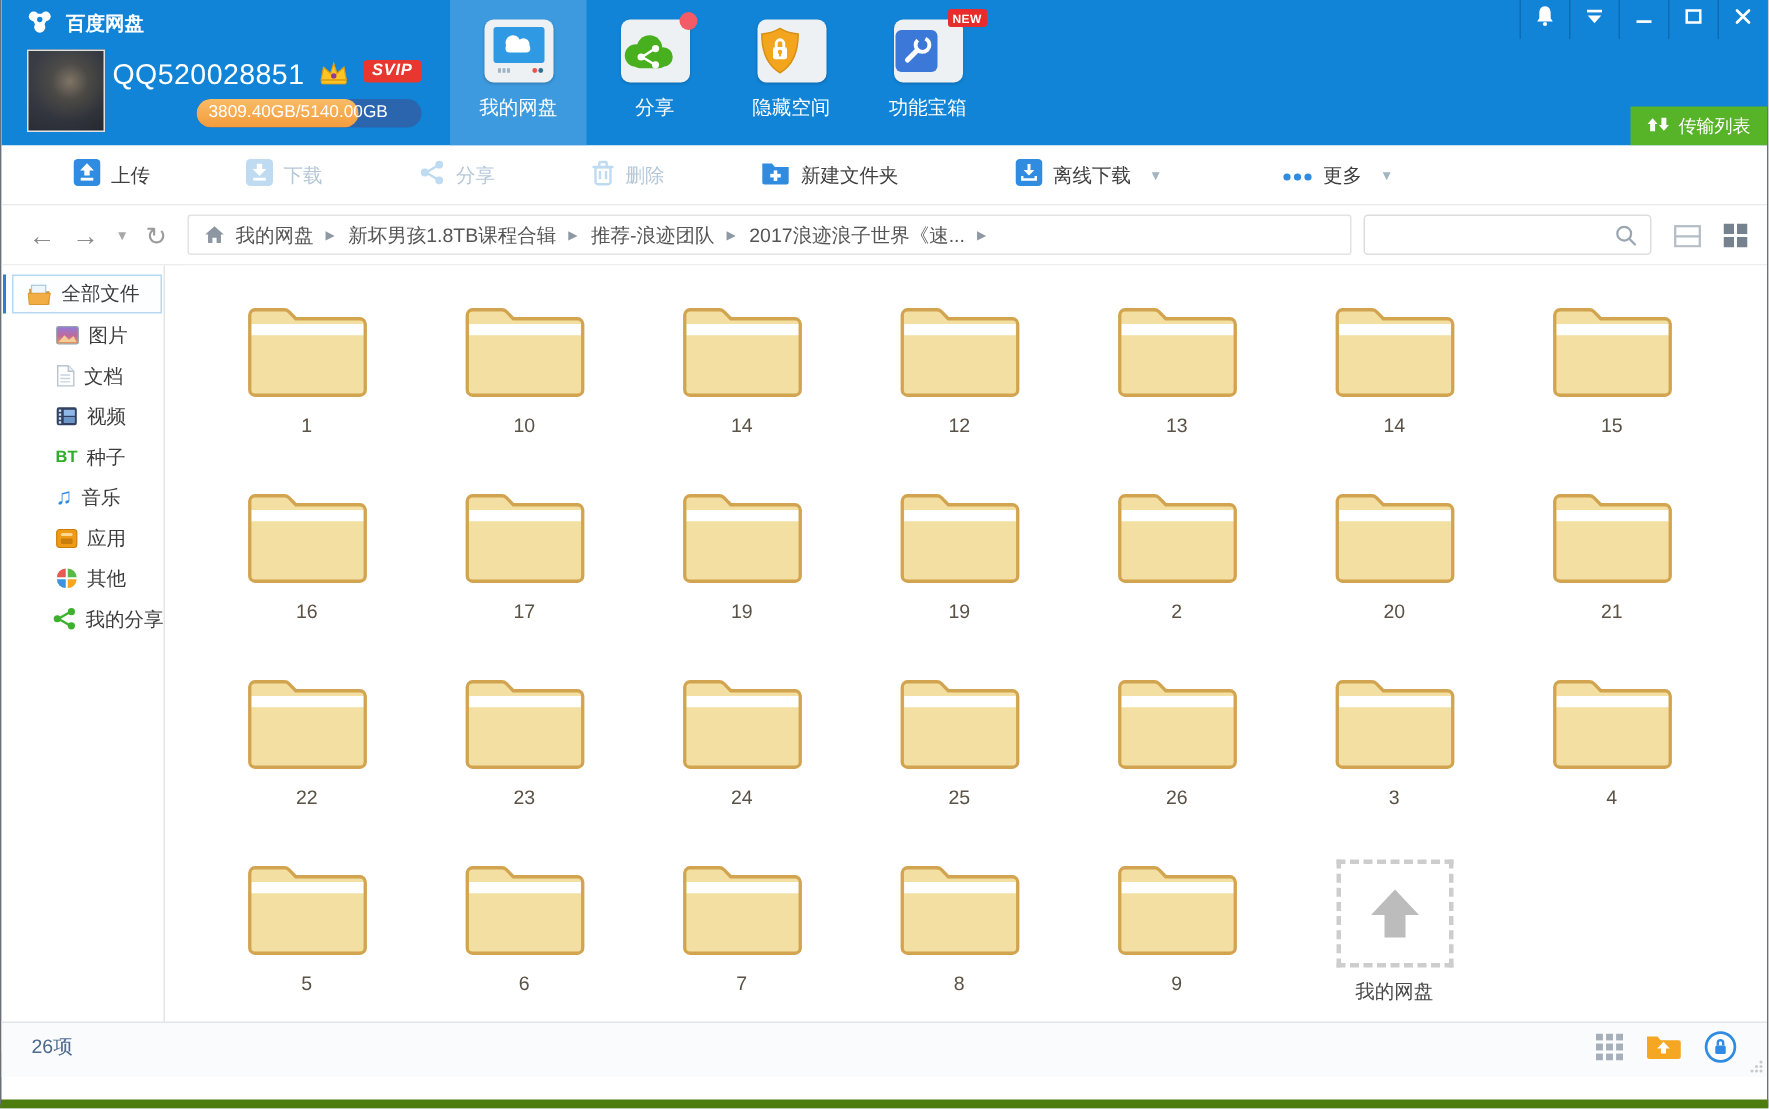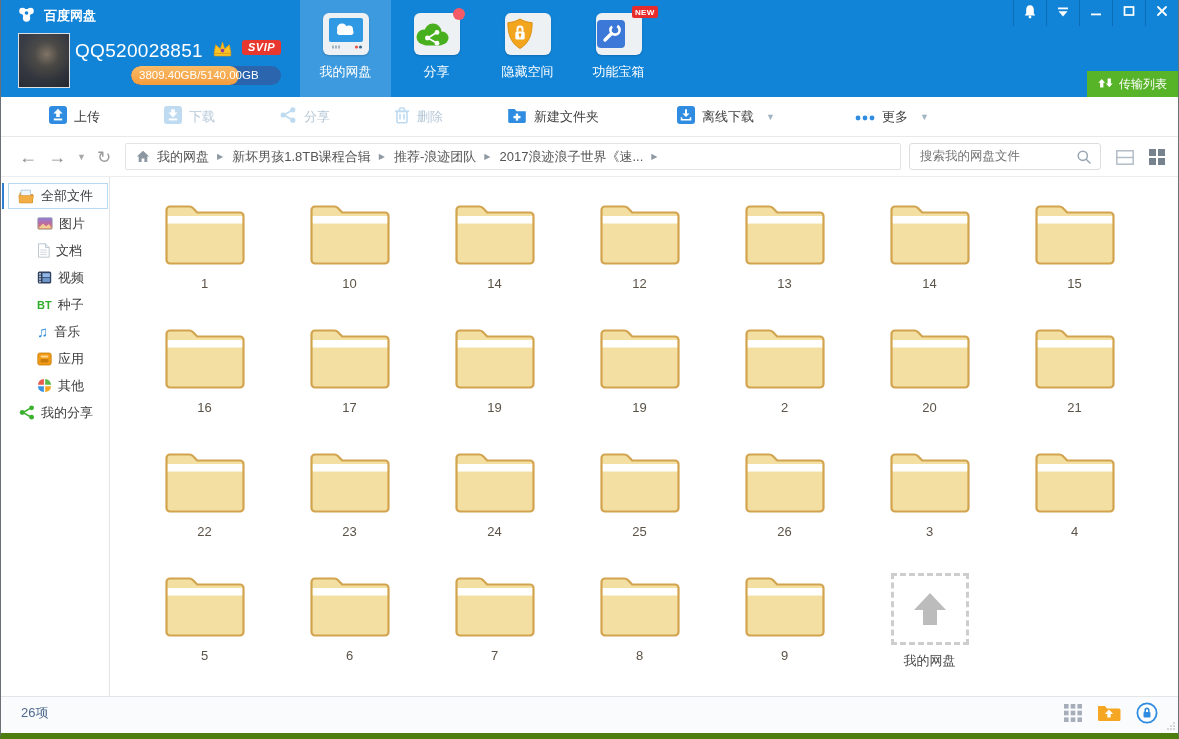--- a/index.html
+++ b/index.html
@@ -69,34 +69,34 @@
   .views > span { cursor:pointer; line-height:0; }
   
   .sidebar { position:absolute; left:0; top:177px; width:109px; bottom:32px; background:#fff;
              border-right:1px solid #e4e4e4; font-size:13px; color:#3c3c3c; }
   .side-item { height:27px; display:flex; align-items:center; cursor:pointer; }
   .side-item .ic { margin-right:6px; line-height:0; display:inline-flex; }
   .si-all { margin:6px 1px 1px 7px; height:26px; border:1px solid #b7d8f1; background:#fdfeff;
             padding-left:9px; position:relative; }
   .si-all::before { content:''; position:absolute; left:-7px; top:-1px; bottom:-1px; width:2px; background:#2f7fd1; }
   .si-sub { padding-left:36px; }
-  .si-share { padding-left:18px; margin-top:0px; }
+  .si-share { padding-left:34px; margin-top:0px; }
   .bt-txt { font-weight:bold; font-size:11px; color:#2fae27; }
   .music-txt { font-size:15px; color:#2f8ce0; line-height:1; }
   
   .content { position:absolute; left:121px; top:177px; right:0; bottom:32px; background:#fff; overflow:hidden; }
   .grid { display:grid; grid-template-columns:repeat(7,145px); grid-auto-rows:124px; margin:18px 0 0 10px; }
   .cell { display:flex; flex-direction:column; align-items:center; padding-top:8px; cursor:pointer; order:0; }
   .folder-label { margin-top:9px; font-size:13px; color:#5b5347; }
   .upload-cell { order:1; }
   .upload-box { width:78px; height:72px; border:3px dashed #cdcdcd; display:flex; align-items:center;
                 justify-content:center; background:#fff; margin-top:-2px; }
   .upload-label { margin-top:7px; font-size:13px; color:#4a4a4a; }
   
-  .statusbar { position:absolute; left:0; right:0; bottom:0; height:37px; background:#fafbfc; border-top:1px solid #e3e6e9; }
+  .statusbar { position:absolute; left:0; right:0; bottom:15px; height:37px; background:#fafbfc; border-top:1px solid #e3e6e9; }
   .count { position:absolute; left:20px; top:0; line-height:31px; font-size:13px; color:#4f6a8f; }
   .status-icons { position:absolute; right:20px; top:0; height:31px; display:flex; align-items:center; gap:15px; }
   .status-icons > span { cursor:pointer; line-height:0; }
   .grip { position:absolute; right:2px; bottom:2px; line-height:0; }
 </style>
 </head>
 <body>
 
 <div class="app">
 
@@ -362,21 +362,20 @@
           <span class="crumb-sep">▶</span>
         </span>
 
         <span class="crumb">
           <span class="crumb-label">2017浪迹浪子世界《速...</span>
           <span class="crumb-sep">▶</span>
         </span>
       </div>
 
     <div class="search">
-      <input type="text" placeholder="搜索我的网盘文件" style="">
       <span class="mag">
         <svg width="16" height="16" viewBox="0 0 16 16">
           <circle cx="6.8" cy="6.8" r="4.6" fill="none" stroke="#9aa6b2" stroke-width="1.5"></circle>
           <line x1="10.2" y1="10.2" x2="14" y2="14" stroke="#9aa6b2" stroke-width="1.5" stroke-linecap="round"></line>
         </svg>
       </span>
     </div>
 
     <div class="views">
       <span>

